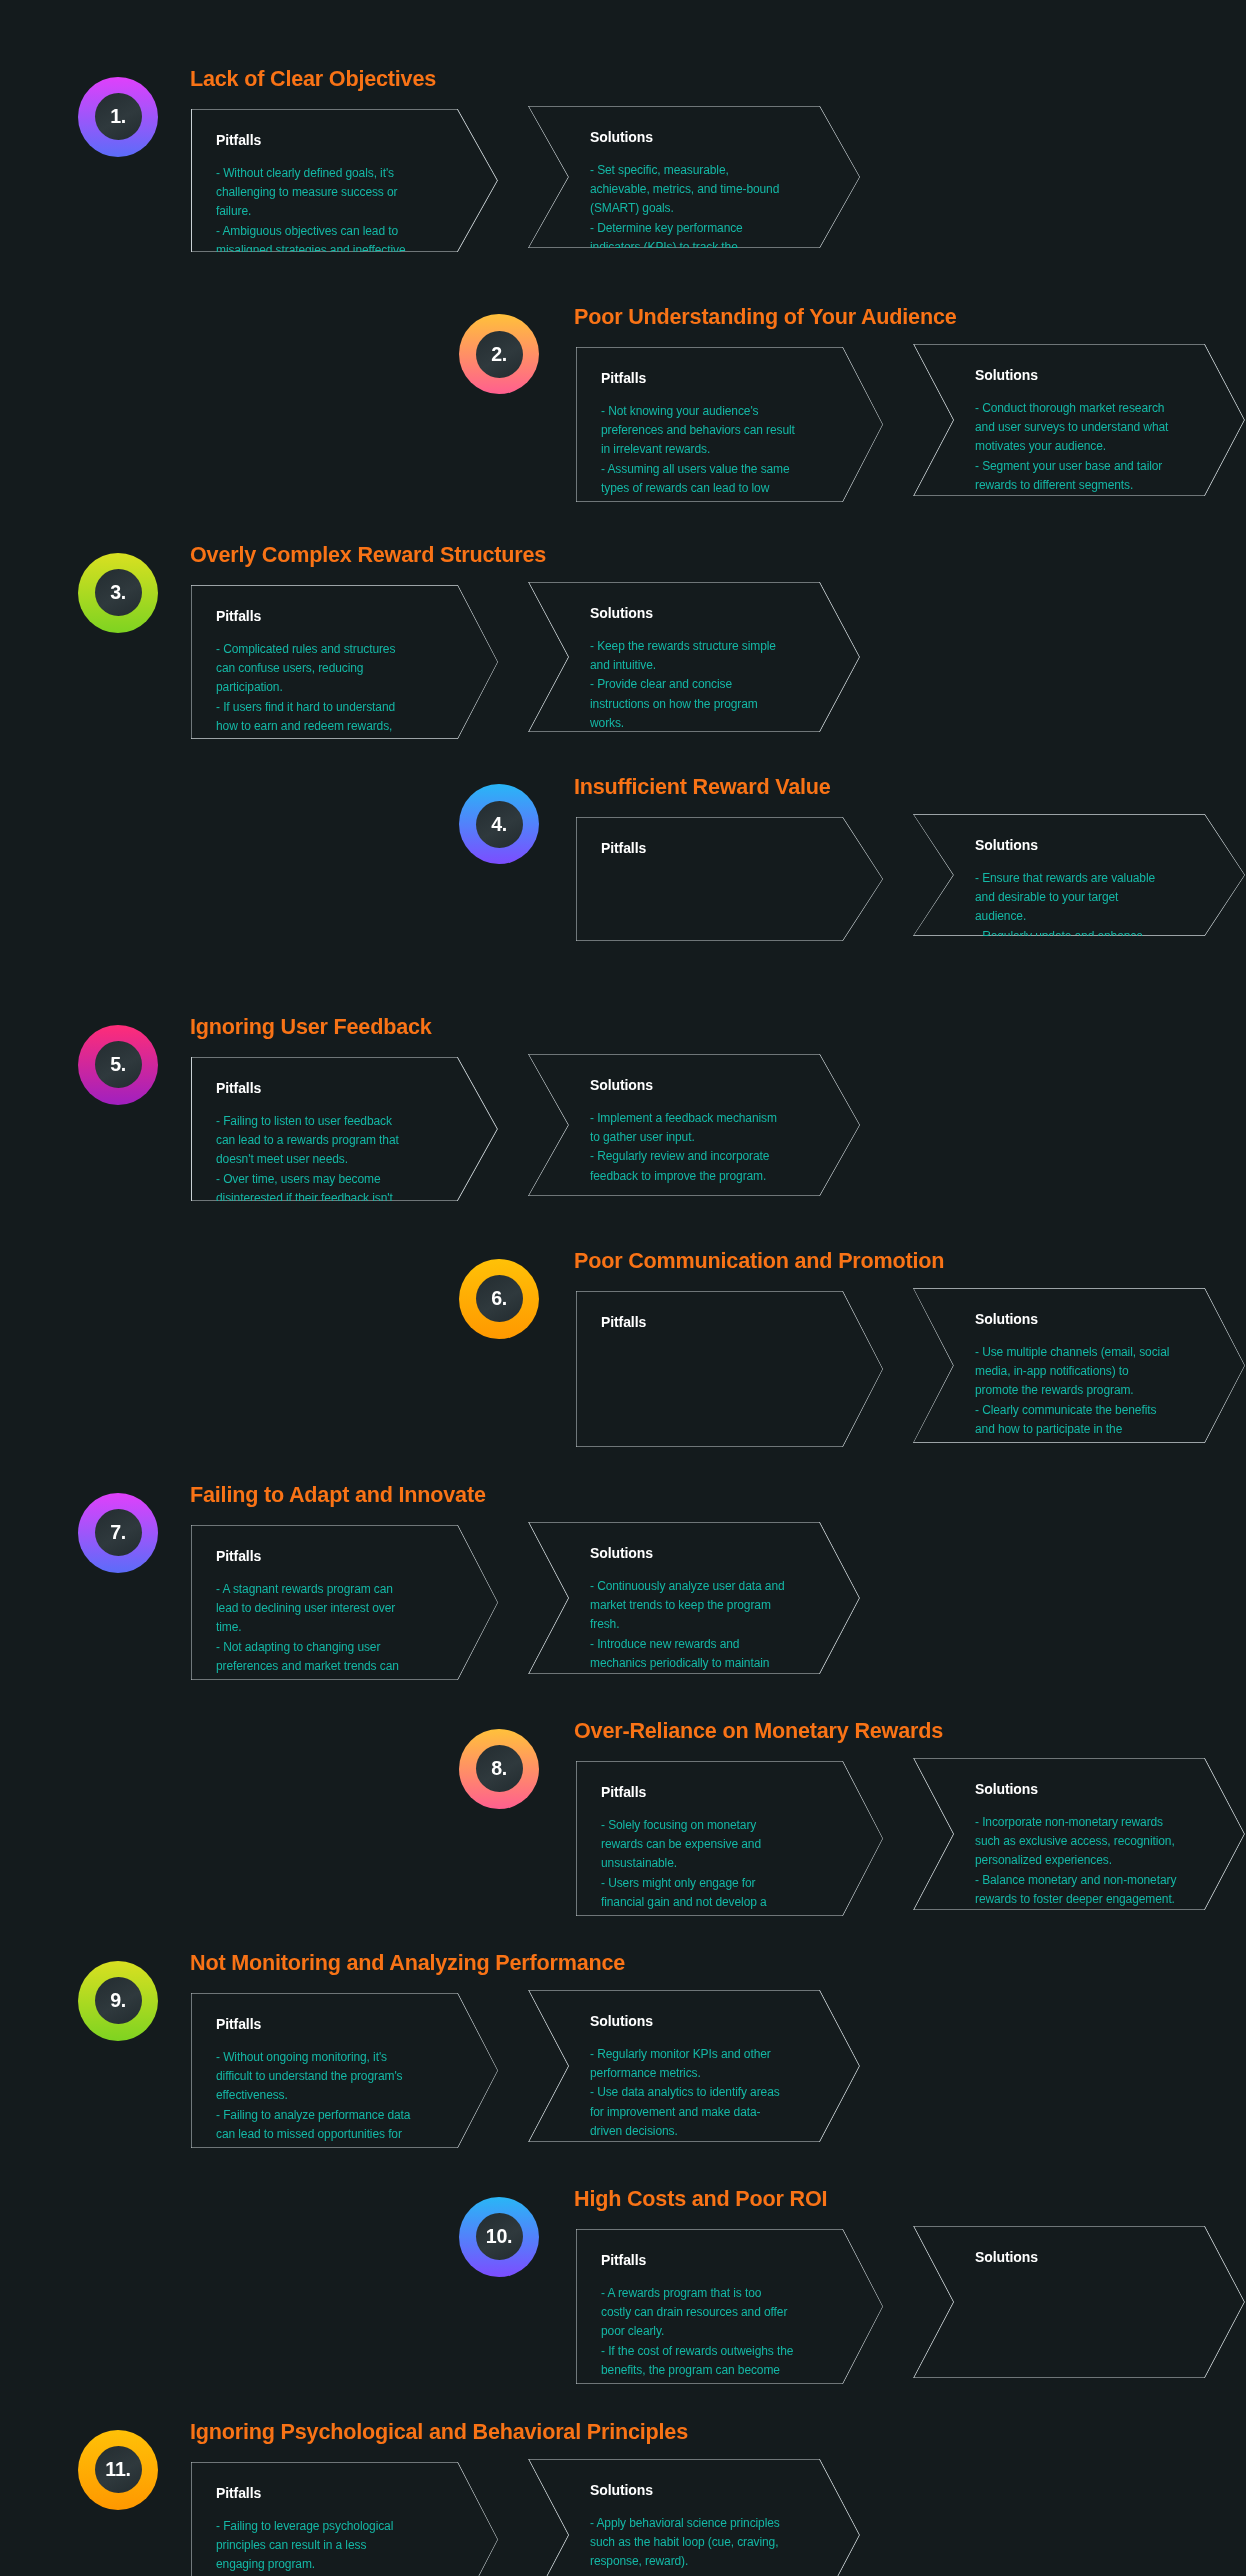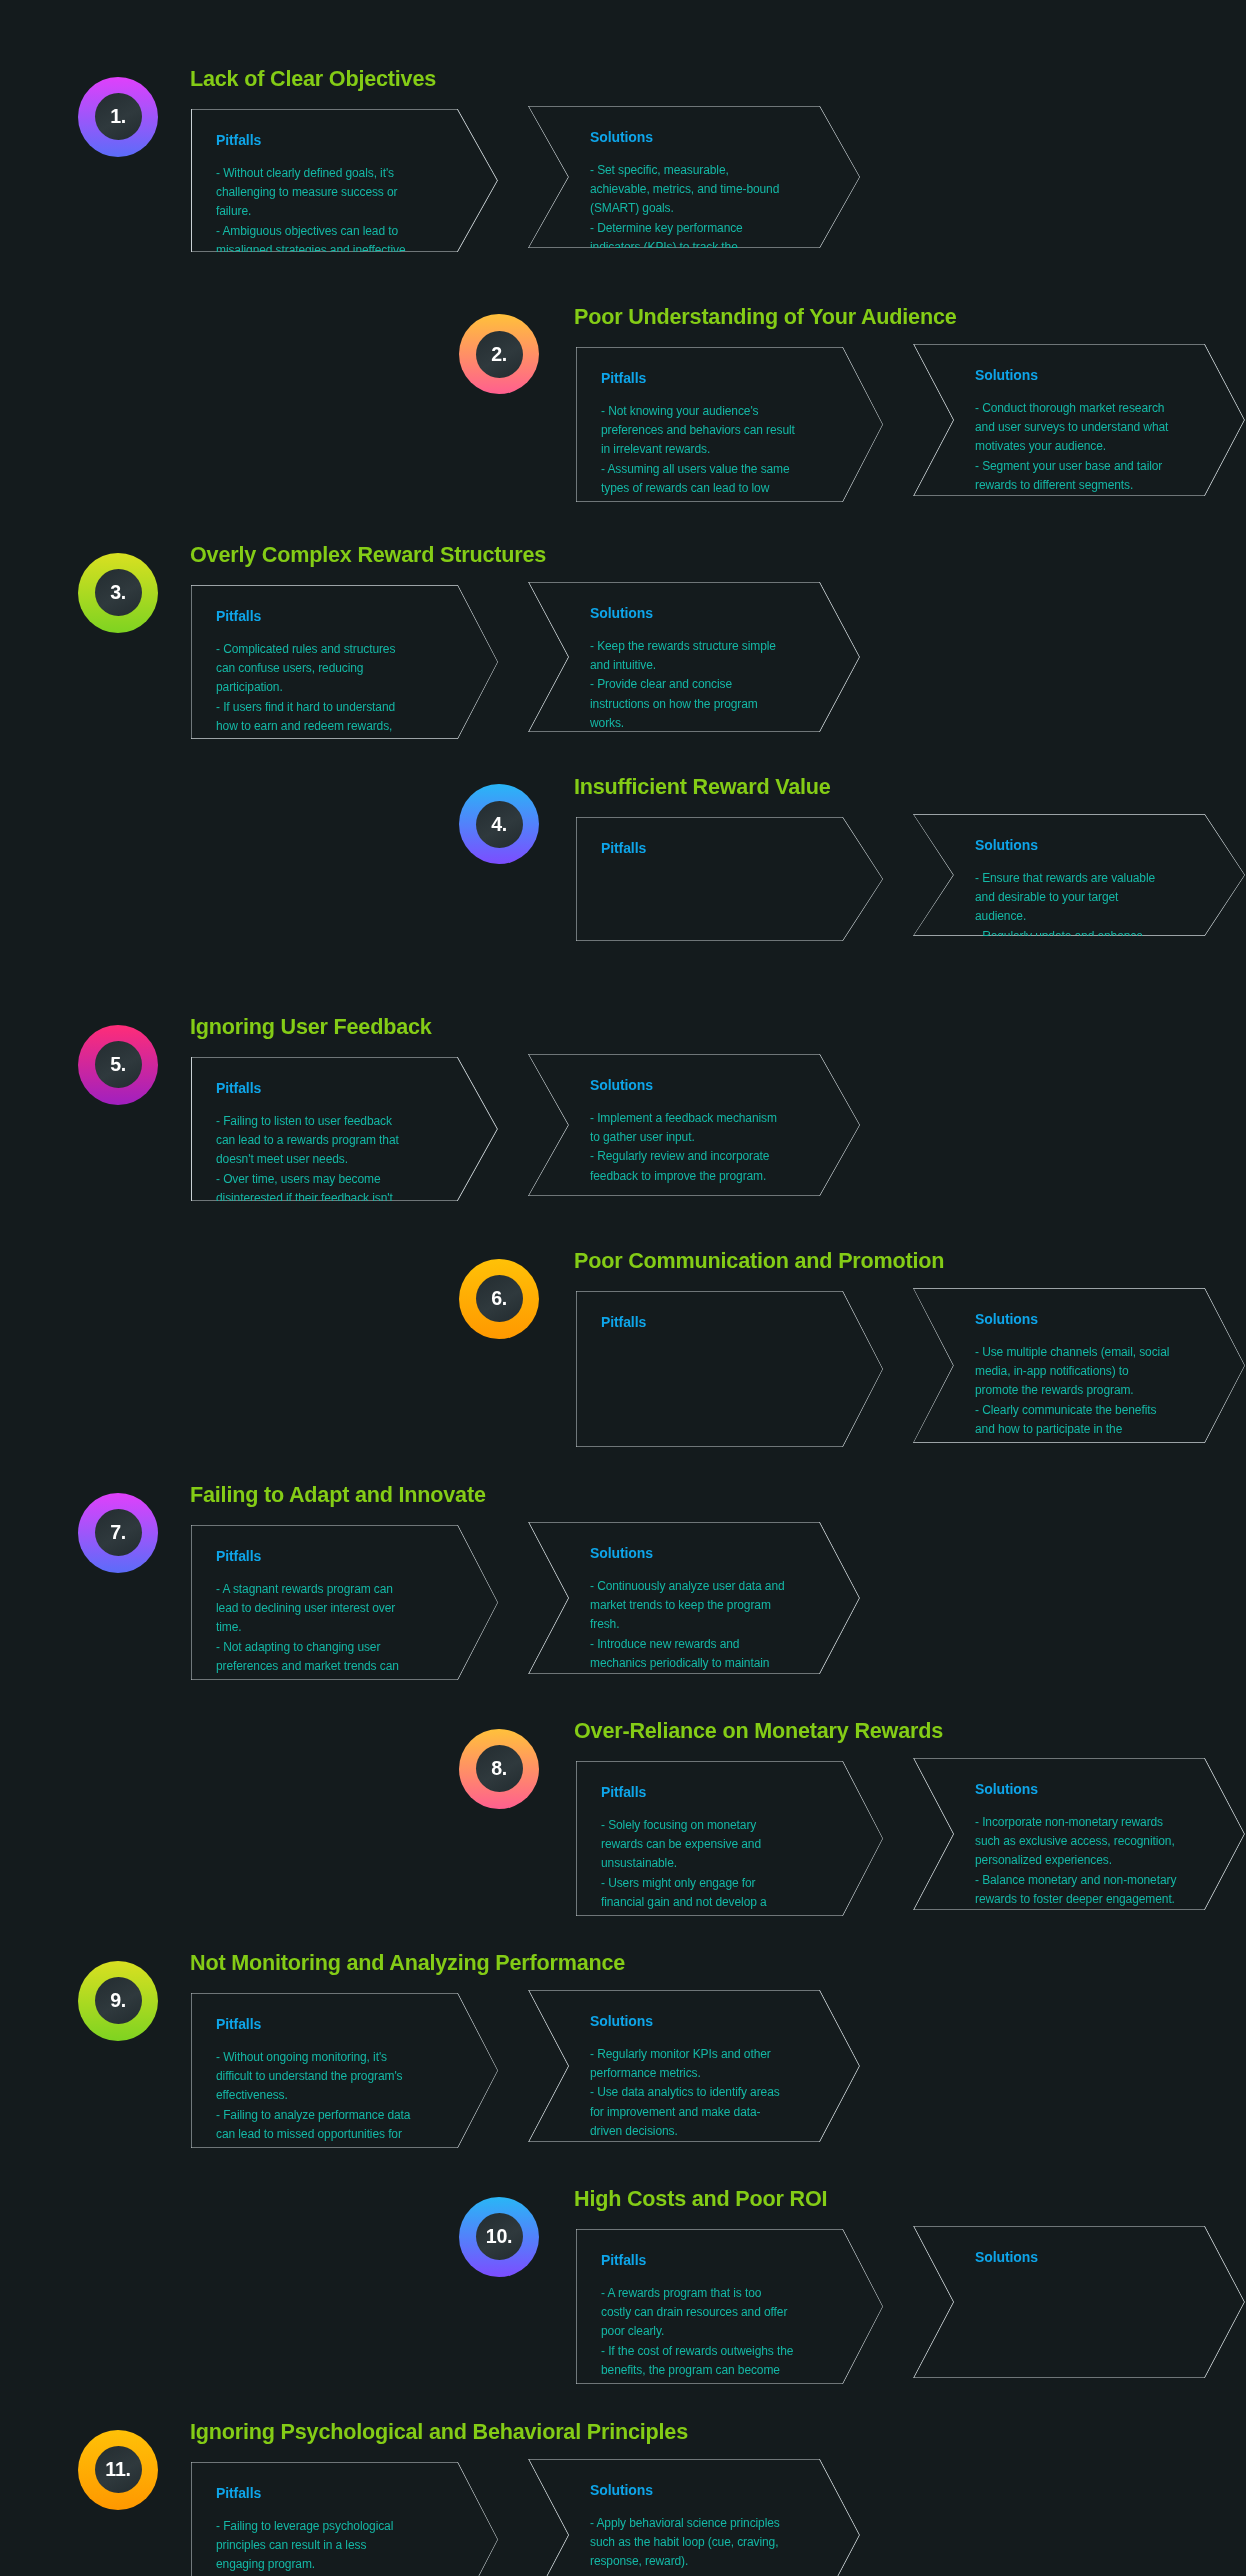--- a/index.html
+++ b/index.html
@@ -45,21 +45,21 @@
     color: #ffffff;
     font-size: 19.6px;
     font-weight: 700;
     letter-spacing: -0.3px;
     line-height: 1;
   }
 
   
   .row-title {
     position: absolute;
-    color: #84cc16;
+    color: #f97316;
     font-size: 21.6px;
     font-weight: 700;
     letter-spacing: -0.2px;
     white-space: nowrap;
   }
 
   
   .panel {
     position: absolute;
     border: 1px solid #c9d1d4;
@@ -74,21 +74,21 @@
     clip-path: polygon(0 0, calc(100% - 40px) 0, 100% 50%, calc(100% - 40px) 100%, 0 100%, 40px 50%);
   }
   
   .panel svg { position: absolute; inset: 0; overflow: visible; }
   .panel { border: none; }
   .panel-body {
     position: absolute;
     top: 0; left: 0;
   }
   .panel-heading {
-    color: #0ea5e9;
+    color: #ffffff;
     font-size: 14px;
     font-weight: 700;
     margin-bottom: 15.5px;
     letter-spacing: -0.1px;
   }
   .panel-lines {
     color: #14b8a6;
     font-size: 12px;
     line-height: 1.62;
     letter-spacing: -0.1px;

